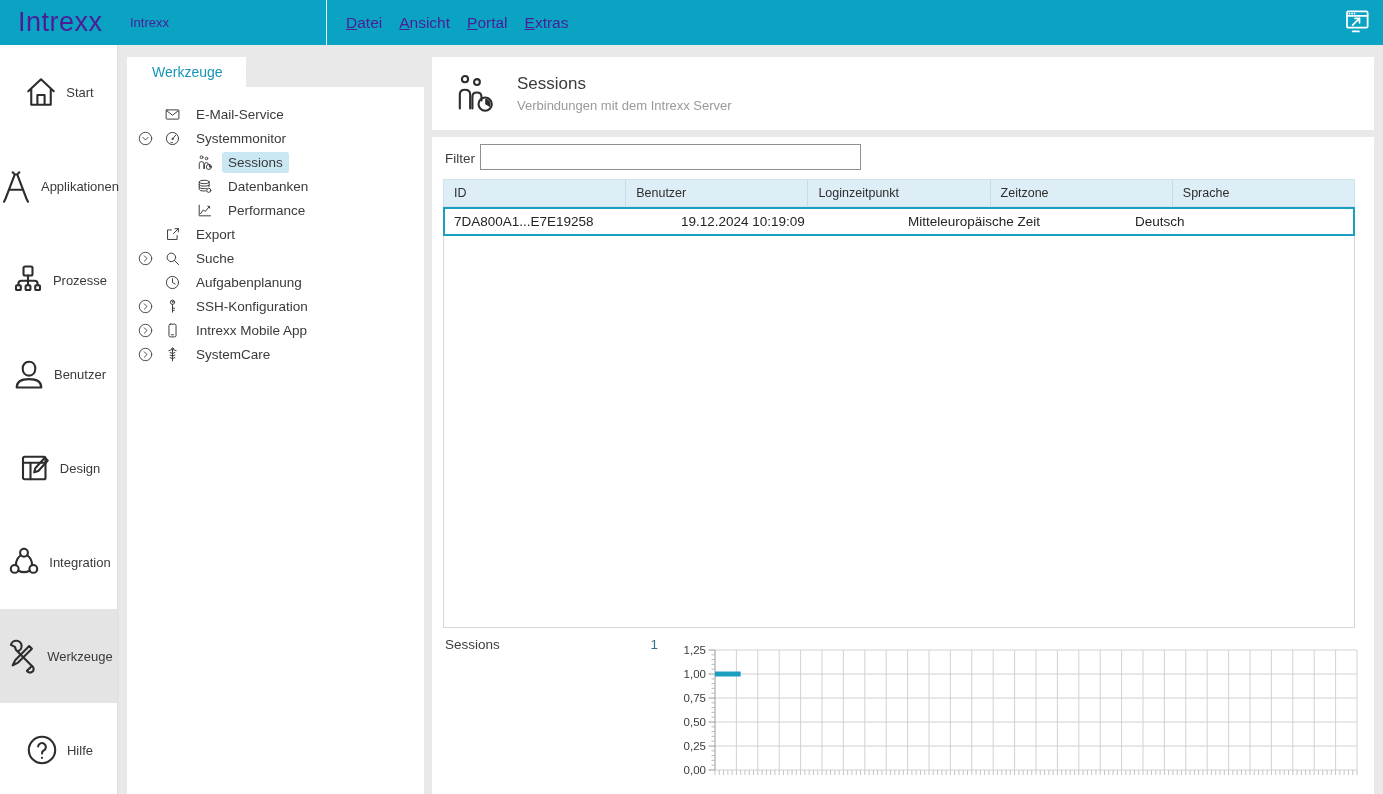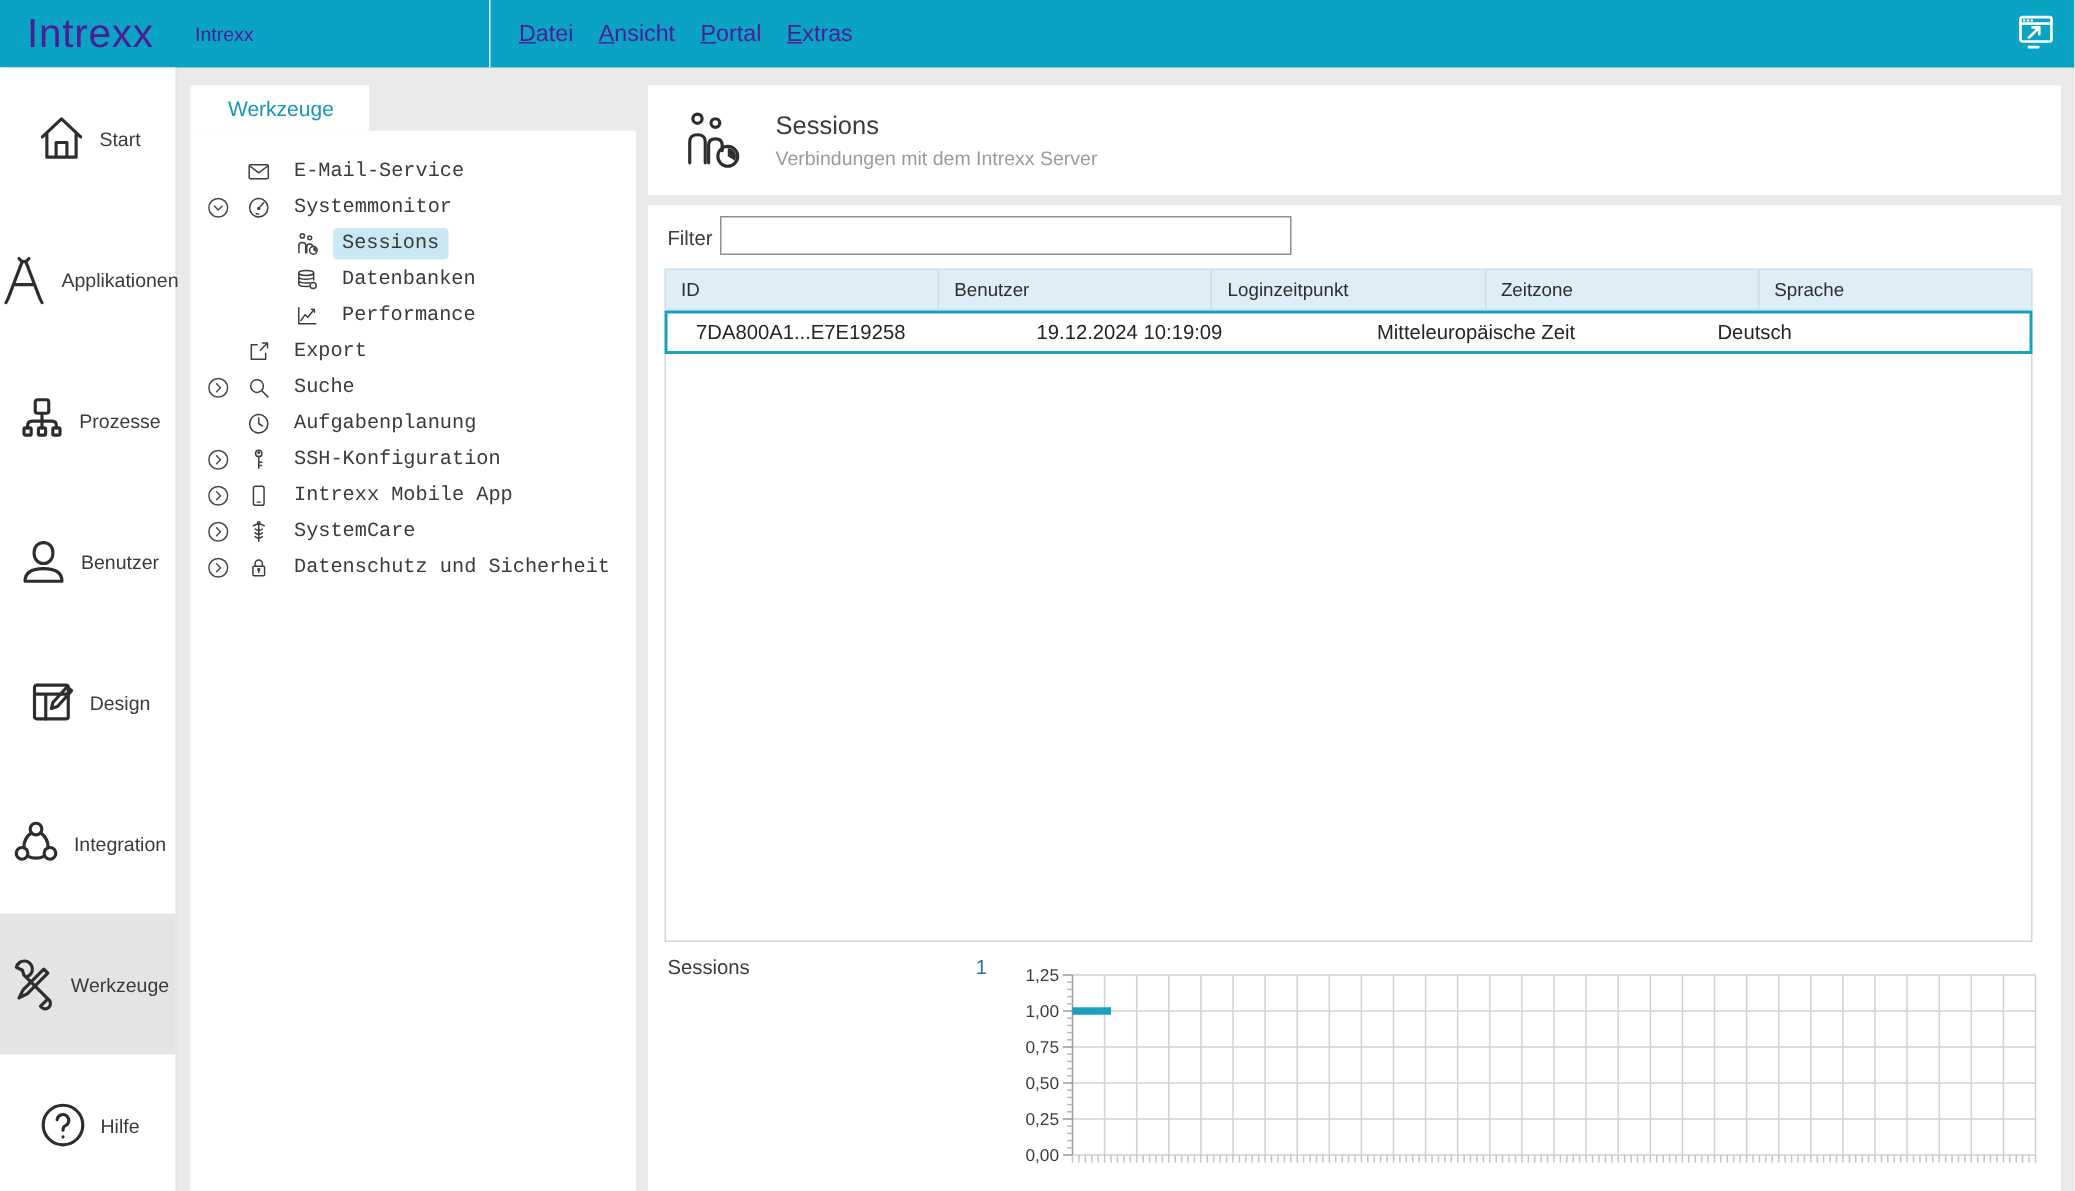--- a/index.html
+++ b/index.html
@@ -21,21 +21,21 @@
   .side-item { height:94px; display:flex; align-items:center; justify-content:center; gap:7px; cursor:default; }
   .side-item.selected { background:#e4e4e4; }
   .side-icon { width:36px; height:36px; color:#2d2d2d; }
   .side-icon svg { width:36px; height:36px; }
   .side-label { font-size:13px; color:#3a3a3a; }
 
   
   .tree-panel { position:absolute; left:127px; top:57px; width:297px; height:737px; }
   .tree-tab { position:absolute; left:0; top:0; width:119px; height:30px; background:#fff; color:#1796b8; font-size:14px; line-height:30px; padding-left:25px; }
   .tree-body { position:absolute; left:0; top:30px; width:297px; height:707px; background:#fff; padding-top:15px; }
-  .tree-row { height:24px; display:flex; align-items:center; font-size:13.5px; color:#3a3a3a; cursor:default;font-family:Liberation Mono, monospace; }
+  .tree-row { height:24px; display:flex; align-items:center; font-size:13.5px; color:#3a3a3a; cursor:default; }
   .tree-chevron { width:17px; height:17px; margin-left:10px; color:#4a4a4a; flex:none; }
   .tree-chevron svg { width:17px; height:17px; }
   .tree-icon { width:17px; height:17px; margin-left:10px; color:#3d3d3d; flex:none; }
   .tree-icon svg { width:17px; height:17px; }
   .tree-row .tree-label { margin-left:9px; padding:3px 6px; border-radius:3px; white-space:nowrap; }
   .tree-row.selected .tree-label { background:#c9e8f4; }
   .tree-row.lvl1 { padding-left:59px; }
 
   
   .main-header { position:absolute; left:432px; top:57px; width:942px; height:73px; background:#fff; }
@@ -46,21 +46,21 @@
 
   .content-card { position:absolute; left:432px; top:137px; width:942px; height:657px; background:#fff; }
   .filter-label { position:absolute; left:13px; top:14px; font-size:13.5px; color:#3c3c3c; }
   .filter-input { position:absolute; left:48px; top:7px; width:381px; height:26px; border:1px solid #8f8f8f; font-size:13px; padding:0 7px; font-family:"Liberation Sans", sans-serif; background:#fff; }
 
   .sessions-table { position:absolute; left:11px; top:42px; width:912px; }
   .tbl-head { display:flex; height:28px; background:#ddeef6; border:1px solid #cfe2ea; }
   .tbl-head-cell { flex:1; font-size:12.5px; color:#2e2e2e; line-height:26px; padding-left:10px; border-left:1px solid #c6dde8; cursor:default; }
   .tbl-head-cell:first-child { border-left:none; }
   .tbl-row { display:flex; height:29px; border:2px solid #1a9fc0; background:#fff; cursor:default; }
-  .tbl-cell { flex:1; font-size:13.5px; color:#242424; line-height:25px; padding-left:19px; white-space:nowrap; overflow:hidden; }
+  .tbl-cell { flex:1; font-size:13.5px; color:#242424; line-height:25px; padding-left:9px; white-space:nowrap; overflow:hidden; }
   .tbl-empty { height:392px; border:1px solid #d6d6d6; border-top:none; }
 
   .stats-label { position:absolute; left:13px; top:500px; font-size:13.5px; color:#3c3c3c; }
   .stats-value { position:absolute; left:200px; top:500px; width:26px; text-align:right; font-size:13.5px; color:#33708e; }
   .chart-wrap { position:absolute; left:240px; top:503px; }
 </style>
 </head>
 <body>
 
 <header class="topbar">
@@ -251,33 +251,20 @@
             <circle cx="12" cy="12" r="8.8"></circle>
             <path d="M10.4 8.3 L14.1 12 L10.4 15.7"></path>
           </svg></span>
         <span class="tree-icon"><svg viewBox="0 0 24 24" fill="none" stroke="currentColor" stroke-width="1.4" stroke-linecap="round" stroke-linejoin="round">
             <circle cx="12" cy="3.6" r="1.1"></circle>
             <path d="M12 4.7 V21"></path>
             <path d="M6.8 6.4 q5.2-3.6 10.4 0"></path>
             <path d="M8.6 9.4 q3.4 2.6 6.8 0 M8.6 13 q3.4 2.6 6.8 0 M8.6 16.6 q3.4 2.6 6.8 0"></path>
           </svg></span>
         <span class="tree-label">SystemCare</span>
-      </div>
-      <div class="tree-row">
-        <span class="tree-chevron"><svg viewBox="0 0 24 24" fill="none" stroke="currentColor" stroke-width="1.4" stroke-linecap="round" stroke-linejoin="round">
-            <circle cx="12" cy="12" r="8.8"></circle>
-            <path d="M10.4 8.3 L14.1 12 L10.4 15.7"></path>
-          </svg></span>
-        <span class="tree-icon"><svg viewBox="0 0 24 24" fill="none" stroke="currentColor" stroke-width="1.4" stroke-linecap="round" stroke-linejoin="round">
-            <rect x="6.5" y="10.5" width="11" height="9" rx="1.2"></rect>
-            <path d="M8.6 10.5 V8 a3.4 3.4 0 0 1 6.8 0 v2.5"></path>
-            <circle cx="12" cy="13.6" r=".9"></circle>
-            <path d="M12 14.5 v2"></path>
-          </svg></span>
-        <span class="tree-label">Datenschutz und Sicherheit</span>
       </div>
     </div>
 </section>
 
 <section class="main-header">
   <span class="main-header-icon">
     <svg viewBox="0 0 26 26" fill="none" stroke="#2d2d2d" stroke-width="1.3" stroke-linecap="round" stroke-linejoin="round">
       <circle cx="6.8" cy="3.8" r="1.9"></circle>
       <path d="M3.6 22 V13.3 q0-2.9 3.2-2.9 q3.2 0 3.2 2.9 V22"></path>
       <circle cx="14.2" cy="5.6" r="1.8"></circle>

